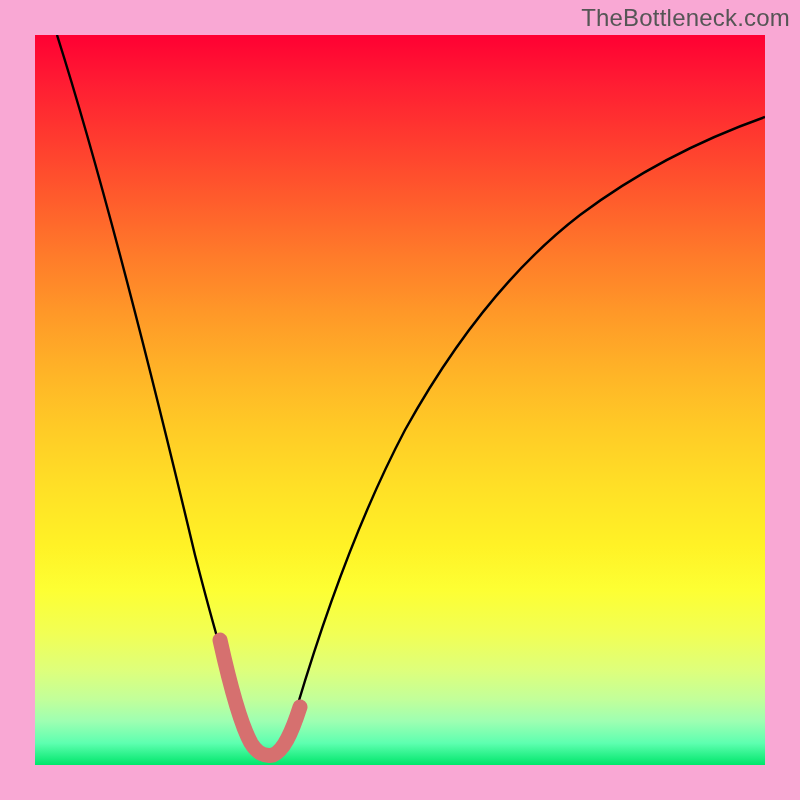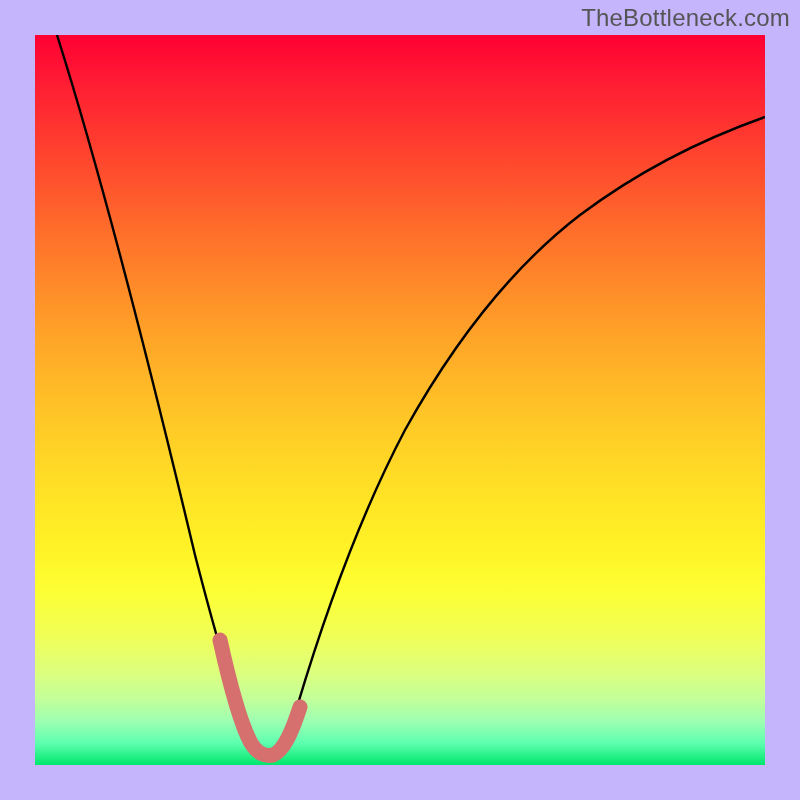--- a/index.html
+++ b/index.html
@@ -7,21 +7,21 @@
     padding: 0;
     width: 800px;
     height: 800px;
     background: #000;
     overflow: hidden;
     font-family: Arial, Helvetica, sans-serif;
   }
   .frame {
     position: absolute;
     inset: 0;
-    background: #c4b5fd;
+    background: #f9a8d4;
   }
   .plot {
     position: absolute;
     left: 35px;
     top: 35px;
     width: 730px;
     height: 730px;
     overflow: hidden;
   }
   .gradient {

